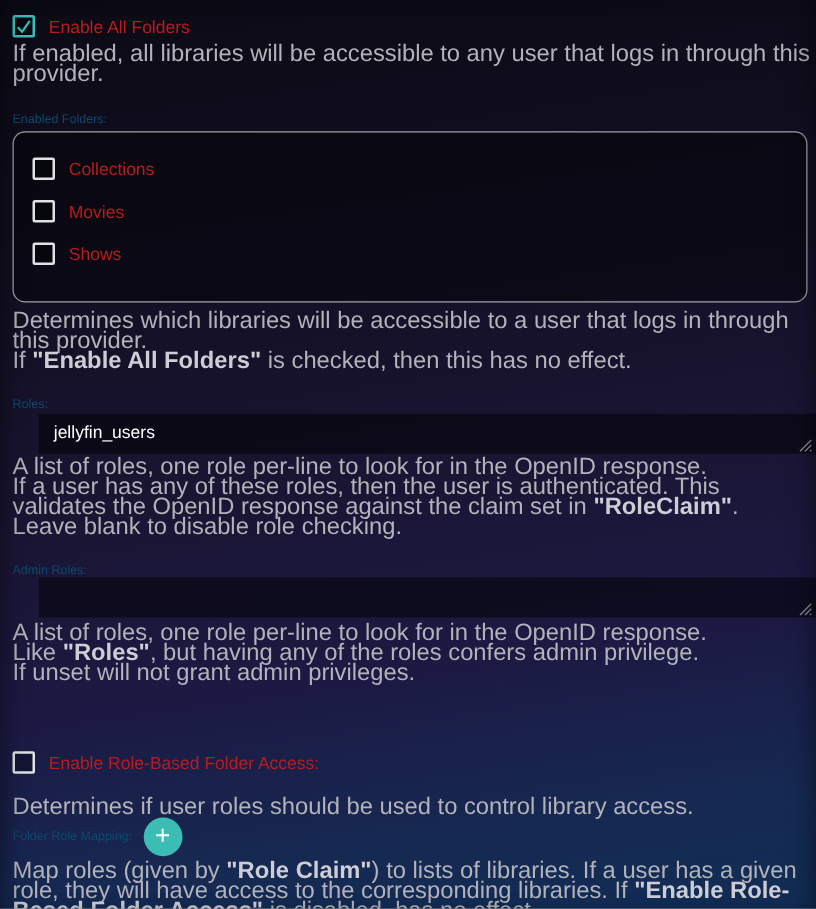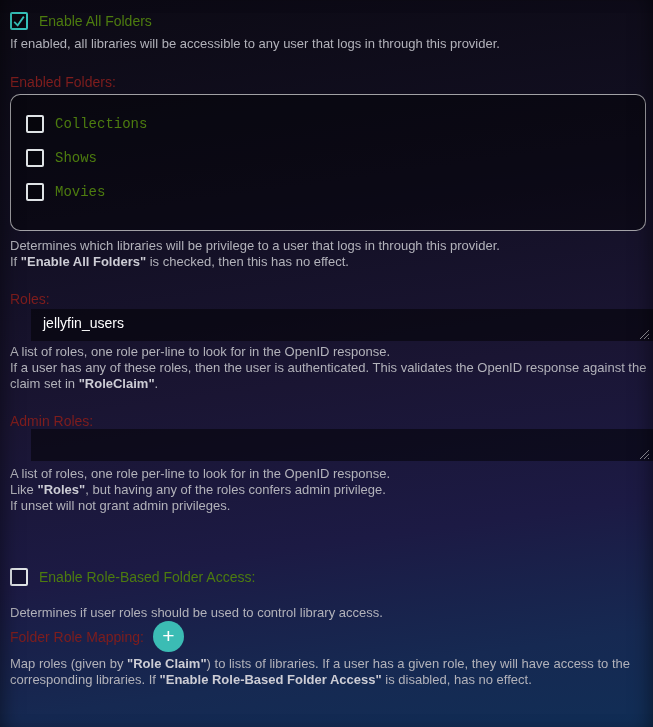--- a/index.html
+++ b/index.html
@@ -19,34 +19,33 @@
   .checkbox-row { display: flex; align-items: center; gap: 11px; }
   .cb {
     width: 18px; height: 18px; flex: 0 0 18px;
     border: 2px solid #dfe3e6; border-radius: 2px;
     background: rgba(0,0,0,.25);
     display: flex; align-items: center; justify-content: center;
     cursor: pointer;
   }
   .cb.checked { border-color: #35c1b9; }
   .cb svg { display: block; }
-  .cb-label { font-size: 14px; color: #4d7c0f; }
-  .field-label { font-size: 14px; color: #7f1d1d; }
+  .cb-label { font-size: 14px; color: #b91c1c; }
+  .field-label { font-size: 10px; color: #0c4a6e; }
   .field-desc {
-    font-size: 13px; line-height: 16px; color: #b2b2ba;
+    font-size: 19px; line-height: 16px; color: #b2b2ba;
   }
   .field-desc strong { color: #cdcdd5; font-weight: 700; }
   .folders-box {
     margin-top: 4px;
     width: 636px; height: 137px;
     border: 1px solid rgba(255,255,255,.62);
     border-radius: 10px;
     background: rgba(0,0,0,.38);
     padding: 20px 14px 0 15px;
-    font-family: Liberation Mono, monospace;
   }
   .folders-box .checkbox-row { margin-bottom: 16px; }
   .ta-wrap { position: relative; width: 641px; }
   textarea {
     width: 100%; height: 32px;
     background: rgba(0,0,0,.5);
     border: none; outline: none; resize: none;
     color: #ffffff;
     font-family: "Liberation Sans", "DejaVu Sans", sans-serif;
     font-size: 14px;
@@ -99,44 +98,45 @@
 </div>
 
 <div class="field-label m-sec2">Enabled Folders:</div>
 <div class="folders-box">
   <div class="checkbox-row">
     <span class="cb"></span>
     <span class="cb-label">Collections</span>
   </div>
   <div class="checkbox-row">
     <span class="cb"></span>
-    <span class="cb-label">Shows</span>
+    <span class="cb-label">Movies</span>
   </div>
   <div class="checkbox-row">
     <span class="cb"></span>
-    <span class="cb-label">Movies</span>
+    <span class="cb-label">Shows</span>
   </div>
 </div>
 <div class="field-desc m-desc2">
-  <span>Determines which libraries will be privilege to a user that logs in through this provider.</span><br>
+  <span>Determines which libraries will be accessible to a user that logs in through this provider.</span><br>
   <span>If </span><strong>"Enable All Folders"</strong><span> is checked, then this has no effect.</span>
 </div>
 
 <div class="field-label m-sec3">Roles:</div>
 <div class="ta-wrap m-ta">
   <textarea spellcheck="false" style="">jellyfin_users</textarea>
   <svg class="resize-grip" width="13" height="13" viewBox="0 0 13 13">
     <line x1="3" y1="12" x2="12" y2="3" stroke="rgba(255,255,255,.55)" stroke-width="1"></line>
     <line x1="7" y1="12" x2="12" y2="7" stroke="rgba(255,255,255,.55)" stroke-width="1"></line>
     <line x1="11" y1="12" x2="12" y2="11" stroke="rgba(255,255,255,.55)" stroke-width="1"></line>
   </svg>
 </div>
 <div class="field-desc m-desc3">
   <span>A list of roles, one role per-line to look for in the OpenID response.</span><br>
   <span>If a user has any of these roles, then the user is authenticated. This validates the OpenID response against the claim set in </span><strong>"RoleClaim"</strong><span>.</span><br>
+  <span>Leave blank to disable role checking.</span>
 </div>
 
 <div class="field-label m-sec4">Admin Roles:</div>
 <div class="ta-wrap m-ta4">
   <textarea spellcheck="false" style=""></textarea>
   <svg class="resize-grip" width="13" height="13" viewBox="0 0 13 13">
     <line x1="3" y1="12" x2="12" y2="3" stroke="rgba(255,255,255,.55)" stroke-width="1"></line>
     <line x1="7" y1="12" x2="12" y2="7" stroke="rgba(255,255,255,.55)" stroke-width="1"></line>
     <line x1="11" y1="12" x2="12" y2="11" stroke="rgba(255,255,255,.55)" stroke-width="1"></line>
   </svg>

